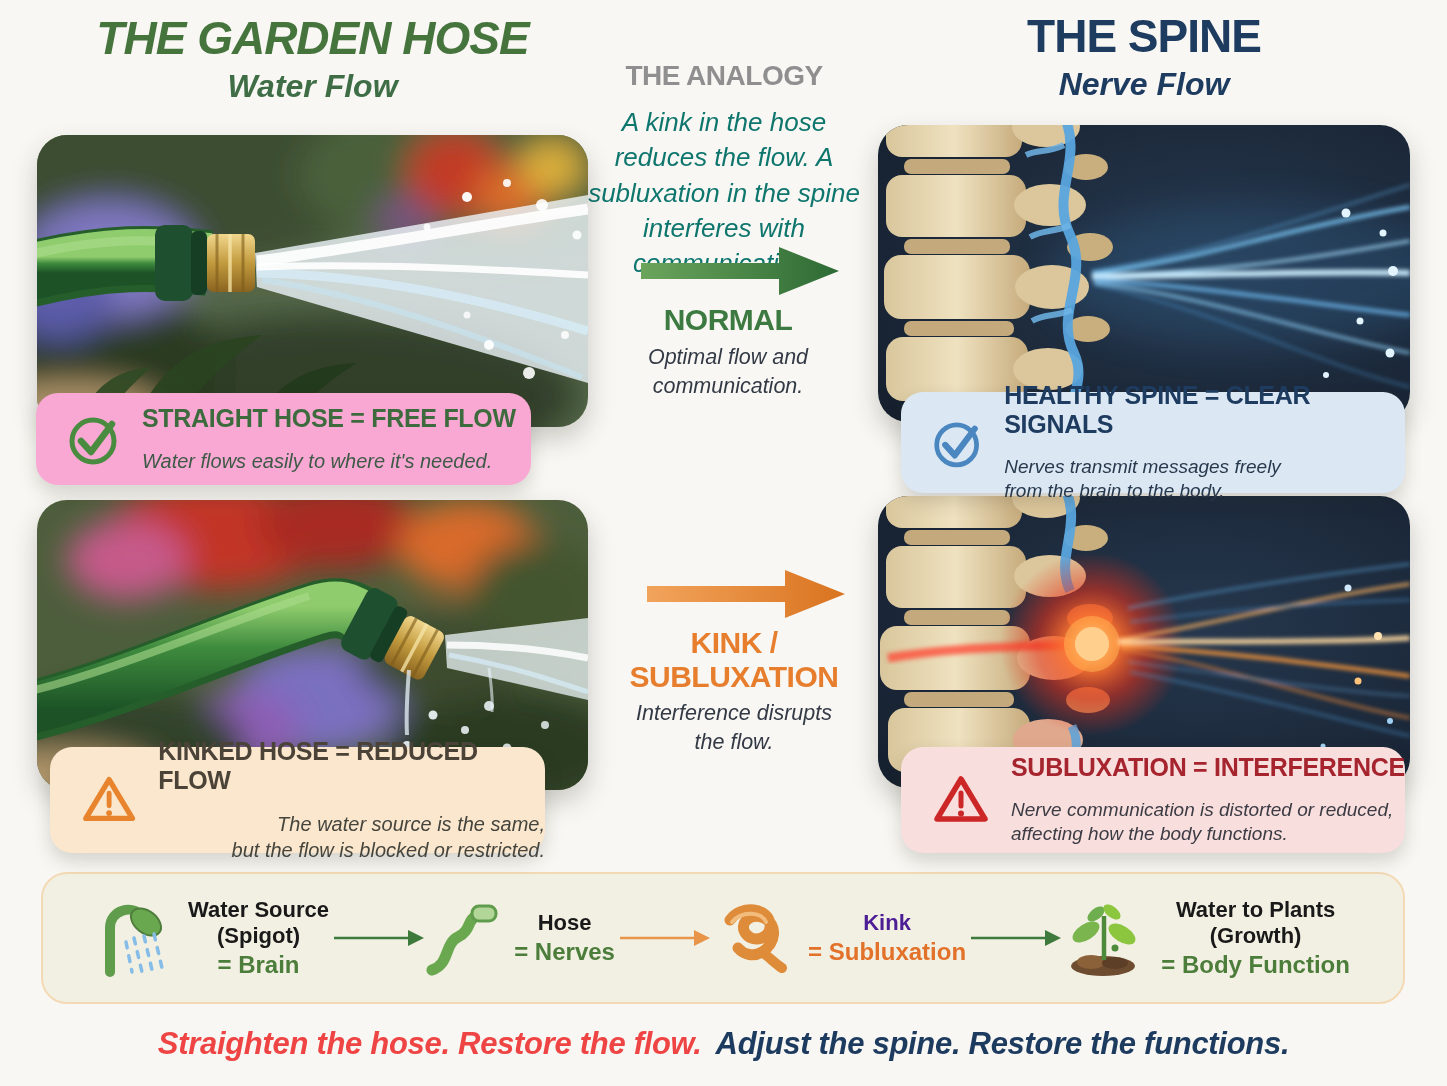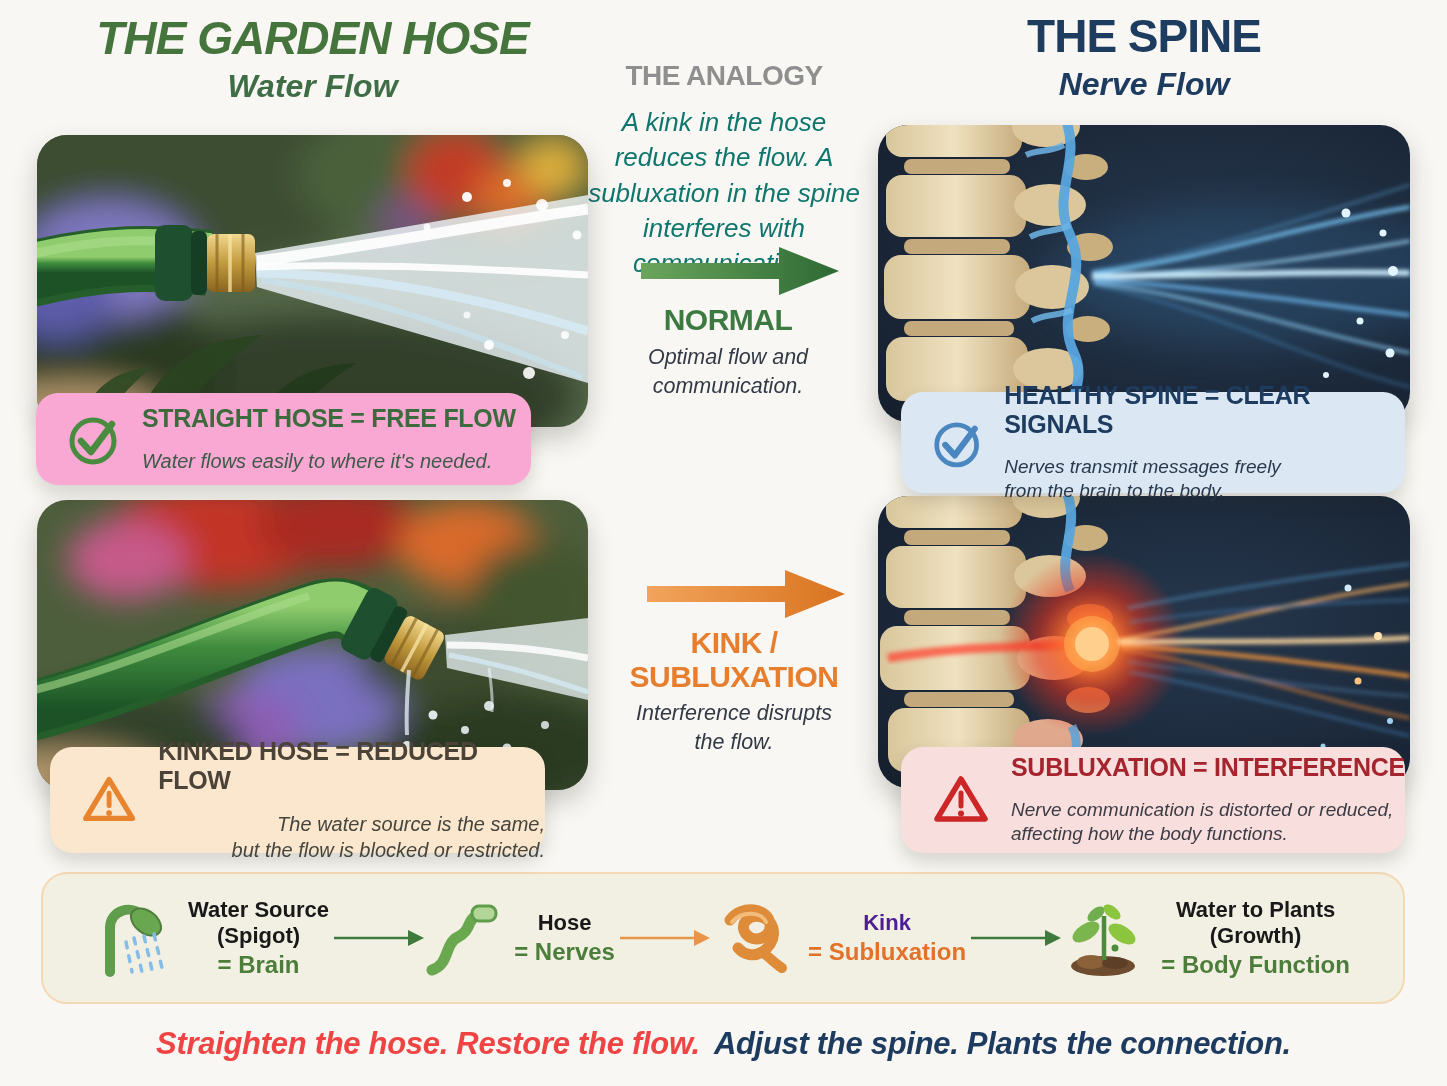--- a/index.html
+++ b/index.html
@@ -511,16 +511,16 @@
       <div class="leg-txt">
         <div class="leg-line">Water to Plants</div>
         <div class="leg-line">(Growth)</div>
         <div class="leg-eq eq-green">= Body Function</div>
       </div>
     </div>
 
   </div>
 
   <div class="tagline">
-    <span class="tag-green">Straighten the hose. Restore the flow.</span><span class="tag-navy">Adjust the spine. Plants the connection.</span>
+    <span class="tag-green">Straighten the hose. Restore the flow.</span><span class="tag-navy">Adjust the spine. Restore the functions.</span>
   </div>
 
 </div>
 
 </body></html>

